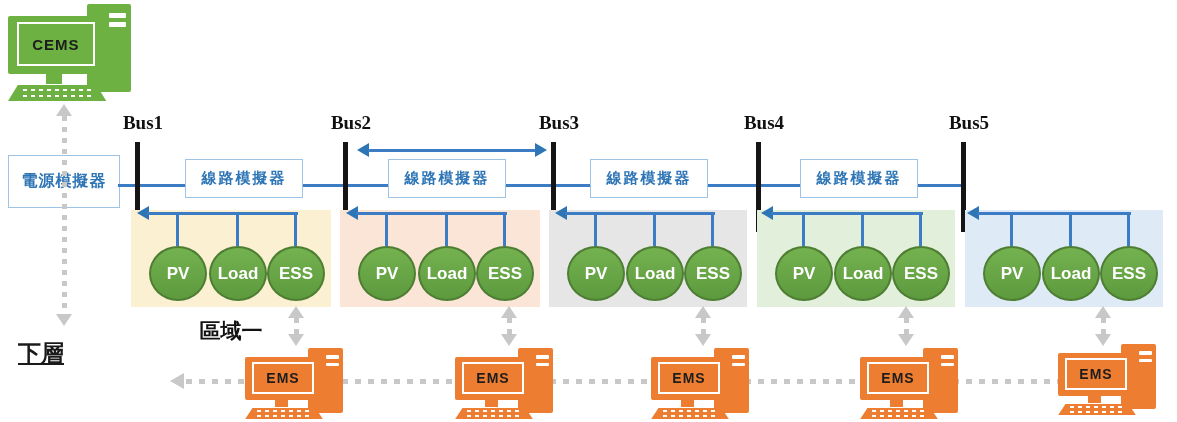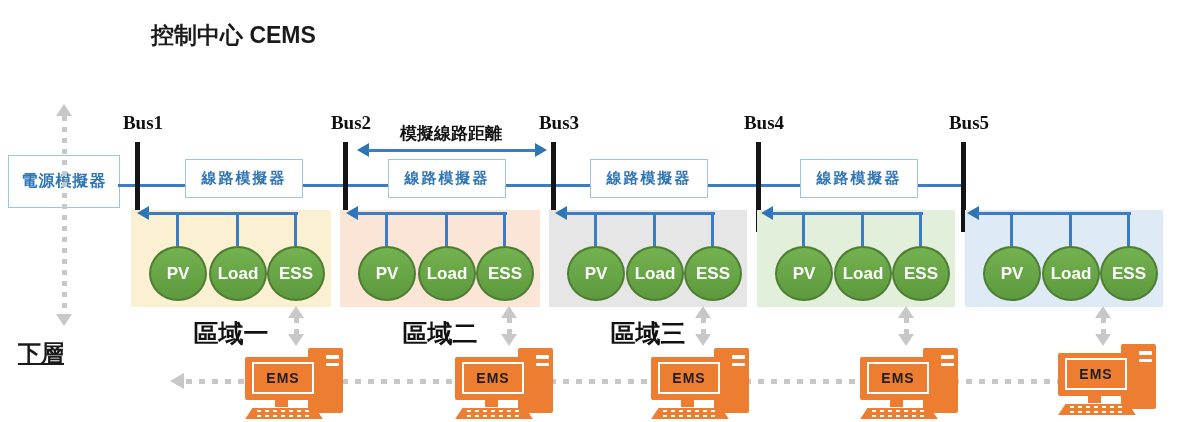--- a/index.html
+++ b/index.html
@@ -29,21 +29,21 @@
   
   .zone{position:absolute;top:205px;height:150px;}
   .zone-bg{position:absolute;left:0;top:5px;width:100%;height:97px;}
   .feeder-h{position:absolute;top:7px;height:3px;background:#3b7cc4;}
   .feeder-v{position:absolute;top:7px;width:3px;height:34px;background:#3b7cc4;}
   .feeder-tri{position:absolute;top:1px;}
   .node{position:absolute;top:41px;width:58px;height:55px;border-radius:50%;
         background:linear-gradient(180deg,#74b14f,#5d9a3e);border:2px solid #4E7E33;box-sizing:border-box;
         display:flex;align-items:center;justify-content:center;
         color:#fff;font-size:17px;font-weight:700;}
-  .zone-label{position:absolute;top:112px;width:100%;text-align:center;font-size:25px;}
+  .zone-label{position:absolute;top:112px;width:100%;text-align:center;font-size:21px;}
 
   
   .vdots{background:repeating-linear-gradient(180deg,#C8C8C8 0 5px,transparent 5px 11px);width:5px;}
   .hdots{background:repeating-linear-gradient(90deg,#C8C8C8 0 6px,transparent 6px 13px);height:5px;}
   .tri-up-gray{border-left:8px solid transparent;border-right:8px solid transparent;border-bottom:12px solid #C8C8C8;}
   .tri-down-gray{border-left:8px solid transparent;border-right:8px solid transparent;border-top:12px solid #C8C8C8;}
   .tri-left-gray{border-top:8px solid transparent;border-bottom:8px solid transparent;border-right:14px solid #C8C8C8;}
   .vlink{display:flex;flex-direction:column;align-items:center;position:absolute;width:18px;}
 
   
@@ -63,23 +63,36 @@
   .cems-pc{--c:#6CB142;left:8px;top:2px;width:126px;height:100px;}
   .cems-pc .pc-screen{font-size:15px;}
   .ems-pc{--c:#ED7D31;width:100px;height:73px;top:347px;text-align:right;}
   .ems-pc .pc-screen{font-size:14px;}
 </style>
 </head>
 <body>
 
 <div class="canvas">
 
+  <div class="pc cems-pc">
+    <div class="pc-tower">
+      <div class="pc-tline" style="top:10%;"></div>
+      <div class="pc-tline" style="top:20%;"></div>
+    </div>
+    <div class="pc-monitor">
+      <div class="pc-screen">CEMS</div>
+    </div>
+    <div class="pc-stand"></div>
+    <div class="pc-keyboard">
+      <div class="pc-keys"></div>
+      <div class="pc-keys pc-keys2"></div>
+    </div>
+  </div>
 
   <div class="abs big-label" style="left:151px;top:20px;">
-    <div>控制中心 CEMS</div>
   </div>
 
   <div class="abs psim-box" style="left:8px;top:155px;width:112px;height:53px;">電源模擬器</div>
 
   <div class="vlink" style="left:55px;top:104px;">
     <div class="tri tri-up-gray"></div>
     <div class="vdots" style="height:198px;"></div>
     <div class="tri tri-down-gray"></div>
   </div>
 
@@ -94,21 +107,20 @@
   <div class="abs busbar" style="left:343px;top:142px;"></div>
   <div class="abs busbar" style="left:551px;top:142px;"></div>
   <div class="abs busbar" style="left:756px;top:142px;"></div>
   <div class="abs busbar" style="left:961px;top:142px;"></div>
   <div class="abs bus-label" style="left:115px;top:112px;">Bus1</div>
   <div class="abs bus-label" style="left:323px;top:112px;">Bus2</div>
   <div class="abs bus-label" style="left:531px;top:112px;">Bus3</div>
   <div class="abs bus-label" style="left:736px;top:112px;">Bus4</div>
   <div class="abs bus-label" style="left:941px;top:112px;">Bus5</div>
 
-  <div class="abs calli" style="left:361px;top:122px;width:180px;text-align:center;font-size:17px;">模擬線路距離</div>
   <div class="abs tri tri-left-blue" style="left:357px;top:143px;"></div>
   <div class="abs busline" style="left:368px;top:149px;width:168px;"></div>
   <div class="abs tri tri-right-blue" style="left:535px;top:143px;"></div>
 
   <div class="zone" style="left:131px;width:200px;">
     <div class="zone-bg" style="background: rgb(252, 240, 210);"></div>
     <div class="feeder-tri tri tri-left-blue" style="left:6px;"></div>
     <div class="feeder-h" style="left:16px;width:151px;"></div>
     <div class="feeder-v" style="left:45px;"></div>
     <div class="feeder-v" style="left:105px;"></div>
@@ -122,34 +134,32 @@
   <div class="zone" style="left:340px;width:200px;">
     <div class="zone-bg" style="background: rgb(251, 229, 214);"></div>
     <div class="feeder-tri tri tri-left-blue" style="left:6px;"></div>
     <div class="feeder-h" style="left:16px;width:151px;"></div>
     <div class="feeder-v" style="left:45px;"></div>
     <div class="feeder-v" style="left:105px;"></div>
     <div class="feeder-v" style="left:163px;"></div>
     <div class="node" style="left:18px;">PV</div>
     <div class="node" style="left:78px;">Load</div>
     <div class="node" style="left:136px;">ESS</div>
-    <div class="zone-label calli">區域二</div>
   </div>
 
   <div class="zone" style="left:549px;width:198px;">
     <div class="zone-bg" style="background: rgb(231, 230, 230);"></div>
     <div class="feeder-tri tri tri-left-blue" style="left:6px;"></div>
     <div class="feeder-h" style="left:16px;width:150px;"></div>
     <div class="feeder-v" style="left:45px;"></div>
     <div class="feeder-v" style="left:104px;"></div>
     <div class="feeder-v" style="left:162px;"></div>
     <div class="node" style="left:18px;">PV</div>
     <div class="node" style="left:77px;">Load</div>
     <div class="node" style="left:135px;">ESS</div>
-    <div class="zone-label calli">區域三</div>
   </div>
 
   <div class="zone" style="left:757px;width:198px;">
     <div class="zone-bg" style="background: rgb(226, 239, 218);"></div>
     <div class="feeder-tri tri tri-left-blue" style="left:4px;"></div>
     <div class="feeder-h" style="left:14px;width:152px;"></div>
     <div class="feeder-v" style="left:45px;"></div>
     <div class="feeder-v" style="left:104px;"></div>
     <div class="feeder-v" style="left:162px;"></div>
     <div class="node" style="left:18px;">PV</div>

